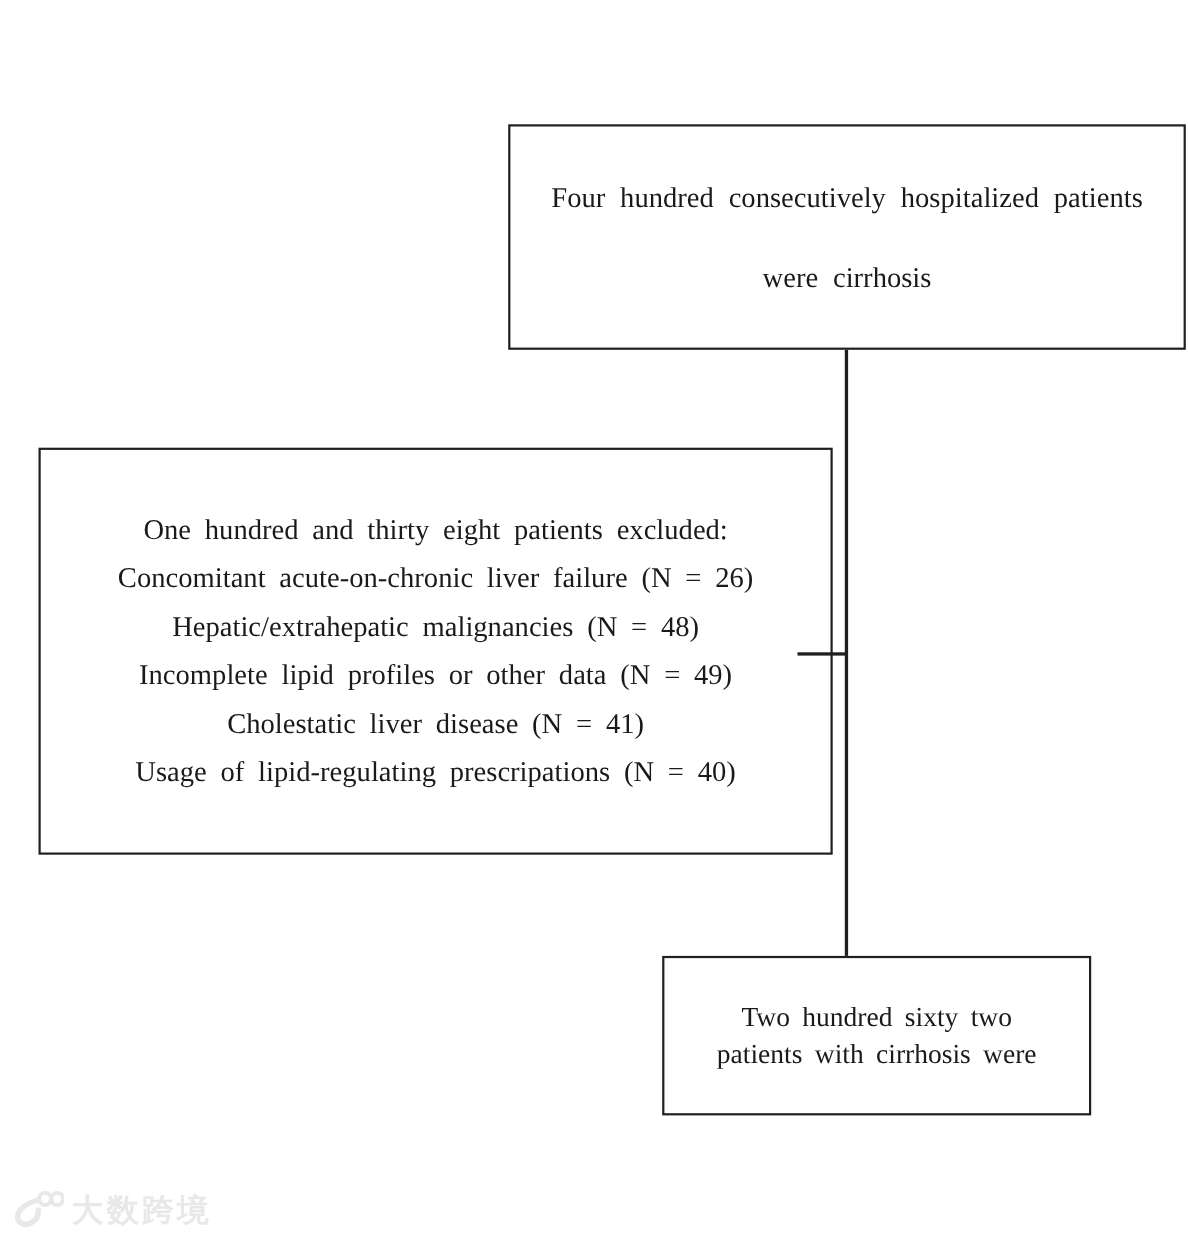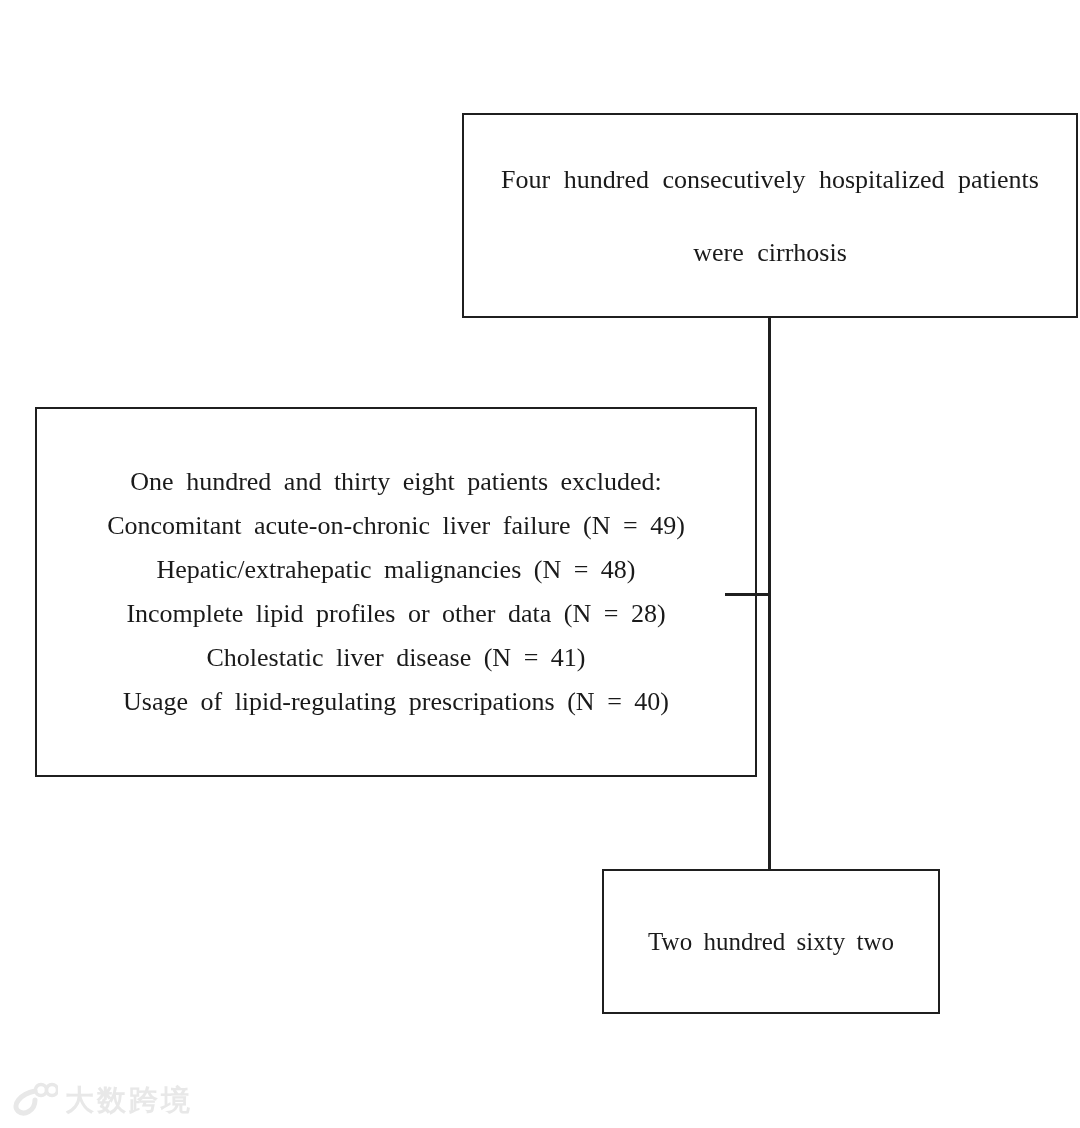--- a/index.html
+++ b/index.html
@@ -26,21 +26,21 @@
   .fbox p { margin: 0; }
   #source-box {
     left: 462px; top: 113px; width: 616px; height: 205px;
     font-size: 26px; line-height: 33px; word-spacing: 7px; gap: 40px;
   }
   #excluded-box {
     left: 3px; top: 407px; width: 722px; height: 370px;
     font-size: 26px; line-height: 44px; word-spacing: 6px; margin-left: 32px;
   }
   #enrolled-box {
-    left: 602px; top: 869px; width: 338px; height: 145px;
+    left: 602px; top: 869px; width: 390px; height: 145px;
     font-size: 25px; line-height: 33px; word-spacing: 5px;
   }
   .connector { position: absolute; background: #1f1f1f; }
   #connector-vertical   { left: 768px; top: 318px; width: 3px;  height: 551px; }
   #connector-horizontal { left: 725px; top: 593px; width: 44px; height: 3px; }
   .watermark {
     position: absolute;
     left: 8px; top: 1080px; height: 40px;
     display: flex; align-items: center; gap: 7px;
     color: #e8e8e8;
@@ -60,29 +60,30 @@
 
 <div class="stage">
 
   <div class="fbox" id="source-box">
     <p>Four hundred consecutively hospitalized patients</p>
     <p>were cirrhosis</p>
   </div>
 
   <div class="fbox" id="excluded-box">
     <p>One hundred and thirty eight patients excluded:</p>
-    <p>Concomitant acute-on-chronic liver failure (N = 49)</p>
+    <p>Concomitant acute-on-chronic liver failure (N = 26)</p>
     <p>Hepatic/extrahepatic malignancies (N = 48)</p>
-    <p>Incomplete lipid profiles or other data (N = 28)</p>
+    <p>Incomplete lipid profiles or other data (N = 49)</p>
     <p>Cholestatic liver disease (N = 41)</p>
     <p>Usage of lipid-regulating prescripations (N = 40)</p>
   </div>
 
   <div class="fbox" id="enrolled-box">
     <p>Two hundred sixty two</p>
+    <p>patients with cirrhosis were</p>
   </div>
 
   <div class="connector" id="connector-vertical"></div>
   <div class="connector" id="connector-horizontal"></div>
 
   <div class="watermark">
     <svg class="watermark-logo" width="50" height="38" viewBox="0 0 50 38" fill="none" aria-hidden="true">
       <path d="M27 10 C12 13 4 24 10 30 C16 35 27 30 27 19" stroke="#e8e8e8" stroke-width="5" stroke-linecap="round" fill="none"></path>
       <circle cx="33" cy="9" r="5.5" stroke="#e8e8e8" stroke-width="3.5" fill="none"></circle>
       <circle cx="44" cy="9" r="5.5" stroke="#e8e8e8" stroke-width="3.5" fill="none"></circle>

